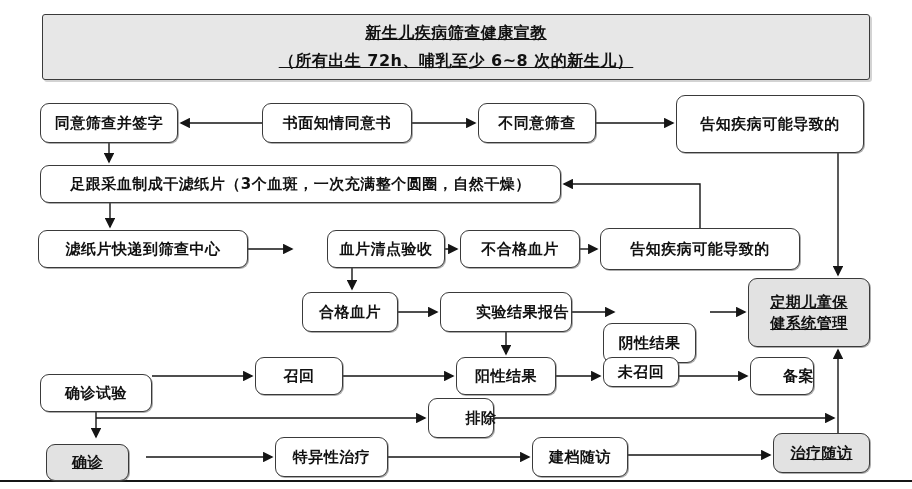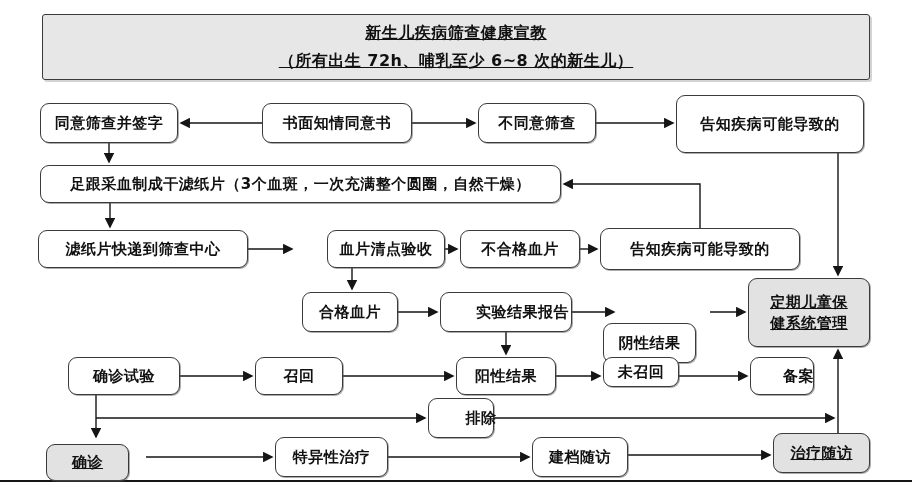--- a/index.html
+++ b/index.html
@@ -99,21 +99,21 @@
       <div class="node" style="left: 440px; top: 292px; width: 132px; height: 40px; padding-left: 33px;">
         <div class="nline">实验结果报告</div>
       </div>
       <div class="node" style="left: 603px; top: 292px; width: 93px; height: 40px; margin-top: 31px;">
         <div class="nline">阴性结果</div>
       </div>
       <div class="node shaded" style="left: 748px; top: 278px; width: 122px; height: 69px;">
         <div class="nline">定期儿童保</div>
         <div class="nline">健系统管理</div>
       </div>
-      <div class="node" style="left: 40px; top: 357px; width: 112px; height: 38px; margin-left: 28px;">
+      <div class="node" style="left: 40px; top: 374px; width: 112px; height: 38px;">
         <div class="nline">确诊试验</div>
       </div>
       <div class="node" style="left: 255px; top: 357px; width: 88px; height: 38px;">
         <div class="nline">召回</div>
       </div>
       <div class="node" style="left: 456px; top: 357px; width: 100px; height: 38px;">
         <div class="nline">阳性结果</div>
       </div>
       <div class="node" style="left: 603px; top: 357px; width: 76px; height: 30px;">
         <div class="nline">未召回</div>

